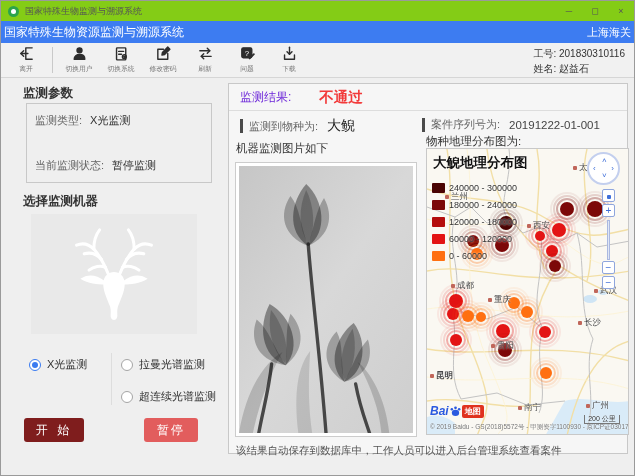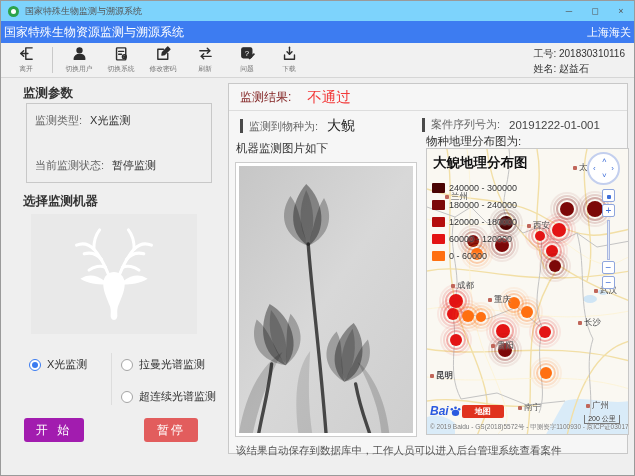--- a/index.html
+++ b/index.html
@@ -1,20 +1,20 @@
 <!DOCTYPE html>
 <html><head>
 <meta charset="utf-8">
 <style>
   *{box-sizing:border-box;margin:0;padding:0}
   html,body{width:635px;height:476px}
   body{font-family:"Liberation Sans","DejaVu Sans",sans-serif;position:relative;background:#efefef;border:1px solid #9a9a9a;overflow:hidden}
 
   
-  .titlebar{position:absolute;top:0;left:0;right:0;height:20px;background:#7dd3fc;display:flex;align-items:center}
+  .titlebar{position:absolute;top:0;left:0;right:0;height:20px;background:#84cc16;display:flex;align-items:center}
   .app-ico{width:11px;height:11px;border-radius:50%;background:#2ca34c;margin:0 6px 0 7px;position:relative}
   .app-ico::after{content:"";position:absolute;left:3px;top:3px;width:5px;height:5px;border-radius:50%;background:#fff}
   .win-title{font-size:9px;color:#555}
   .win-controls{margin-left:auto;display:flex;height:100%}
   .win-btn{width:26px;text-align:center;font-size:9px;color:#555;line-height:20px;cursor:default}
 
   
   .appbar{position:absolute;top:20px;left:0;right:0;height:22px;background:#3d7cf1;color:#fff;display:flex;align-items:center;padding:0 3px}
   .appbar .t{font-size:12px}
   .appbar .r{margin-left:auto;font-size:11px}
@@ -33,28 +33,28 @@
   .prow{display:flex;font-size:11px;color:#666}
   .prow .pv{color:#333;margin-left:8px}
   .deer-box{position:absolute;left:30px;top:213px;width:166px;height:120px;background:#e9e9e9;display:flex;align-items:center;justify-content:center}
   .radio-grid{position:absolute;left:28px;top:352px;width:188px;height:52px}
   .vdiv{position:absolute;left:82px;top:0;width:1px;height:52px;background:#ddd}
   .radio-item{position:absolute;display:flex;align-items:center;font-size:11px;color:#333;cursor:default}
   .rdot{width:12px;height:12px;border-radius:50%;border:1px solid #a5a5a5;background:#fff;margin-right:6px;position:relative}
   .radio-item.checked .rdot{border-color:#3a7bf0}
   .radio-item.checked .rdot::after{content:"";position:absolute;left:2px;top:2px;width:6px;height:6px;border-radius:50%;background:#3a7bf0}
   .btn{position:absolute;border:none;border-radius:3px;color:#fff;font-size:12px;text-align:center;cursor:pointer;font-family:inherit}
-  .btn-start{left:23px;top:417px;width:60px;height:24px;background:#a21caf;letter-spacing:3px}
+  .btn-start{left:23px;top:417px;width:60px;height:24px;background:#7f1d1d;letter-spacing:3px}
   .btn-pause{left:143px;top:417px;width:54px;height:24px;background:#e25d5d;letter-spacing:2px}
 
   
   .result-panel{position:absolute;left:227px;top:82px;width:400px;height:371px;border:1px solid #c8c8c8;background:#f6f6f6}
   .result-row{height:27px;border-bottom:1px solid #ddd;display:flex;align-items:center;padding-left:11px}
-  .result-row .rl{font-size:12px;color:#7f1d1d}
-  .result-row .rv{font-size:14.5px;font-weight:normal;color:#f23a3a;margin-left:16px}
+  .result-row .rl{font-size:12px;color:#6d28d9}
+  .result-row .rv{font-size:14.5px;font-weight:bold;color:#f23a3a;margin-left:28px}
   .info-cell{position:absolute;top:33px;display:flex;align-items:center}
   .accent{width:3px;height:14px;background:#4a4a4a;margin-right:6px}
   .il{font-size:11px;color:#666}
   .iv{margin-left:9px;color:#222}
   .species .iv{font-size:14px}
   .caseno .iv{font-size:11.5px;color:#444}
   .cap{position:absolute;font-size:11.5px;color:#333}
   .xray-box{position:absolute;left:6px;top:78px;width:182px;height:275px;background:#fff;border:1px solid #ccc;padding:3px}
   .xray-box svg{width:100%;height:100%;display:block}
   .note{position:absolute;left:7px;top:360px;font-size:10.5px;color:#555}
@@ -71,21 +71,21 @@
   .cdot{display:inline-block;width:4px;height:4px;border-radius:1px;background:#c0665a;margin-right:2px}
   .compass{position:absolute;right:8px;top:3px;width:33px;height:33px;border-radius:50%;background:#fff;border:2px solid #c3cfee;color:#3f6fd8;font-size:8px}
   .compass span{position:absolute;line-height:8px}
   .c-up{left:13px;top:3px}.c-dn{left:13px;bottom:3px}.c-lf{left:4px;top:11px}.c-rt{right:4px;top:11px}
   .zoomctl{position:absolute;right:13px;top:40px;width:13px;display:flex;flex-direction:column;align-items:center}
   .zbtn{width:13px;height:13px;background:#fff;border:1px solid #8fa6dd;border-radius:2px;color:#3f6fd8;font-size:10px;line-height:11px;text-align:center;margin-bottom:2px;cursor:pointer}
   .zbtn.dot::after{content:"";display:inline-block;width:4px;height:4px;background:#3f6fd8;border-radius:1px;margin-top:4px}
   .ztrack{width:3px;height:40px;background:#dfe6f5;border:1px solid #aab8e0;margin:1px 0}
   .bd-logo{position:absolute;left:3px;bottom:16px;display:flex;align-items:center;font-weight:bold;font-style:italic;font-size:12px;color:#2b5ae0}
   .bd-paw{width:11px;height:12px;margin:0 1px}
-  .bd-tag{font-style:normal;font-weight:bold;background:#e0321e;color:#fff;font-size:8px;padding:1px 13px;border-radius:2px}
+  .bd-tag{font-style:normal;font-weight:bold;background:#e0321e;color:#fff;font-size:8px;padding:1px 3px;border-radius:2px}
   .attribution{position:absolute;left:3px;bottom:2px;font-size:6.5px;color:#777;white-space:nowrap;text-shadow:0 0 2px #fff}
   .scale{position:absolute;right:8px;bottom:10px;width:36px;height:9px;border-left:1px solid #777;border-right:1px solid #777;border-bottom:1px solid #777;font-size:7px;color:#333;text-align:center;line-height:7px;text-shadow:0 0 2px #fff}
 </style>
 </head>
 <body>
 
 <div class="titlebar">
   <div class="app-ico"></div>
   <span class="win-title">国家特殊生物监测与溯源系统</span>
   <div class="win-controls">

